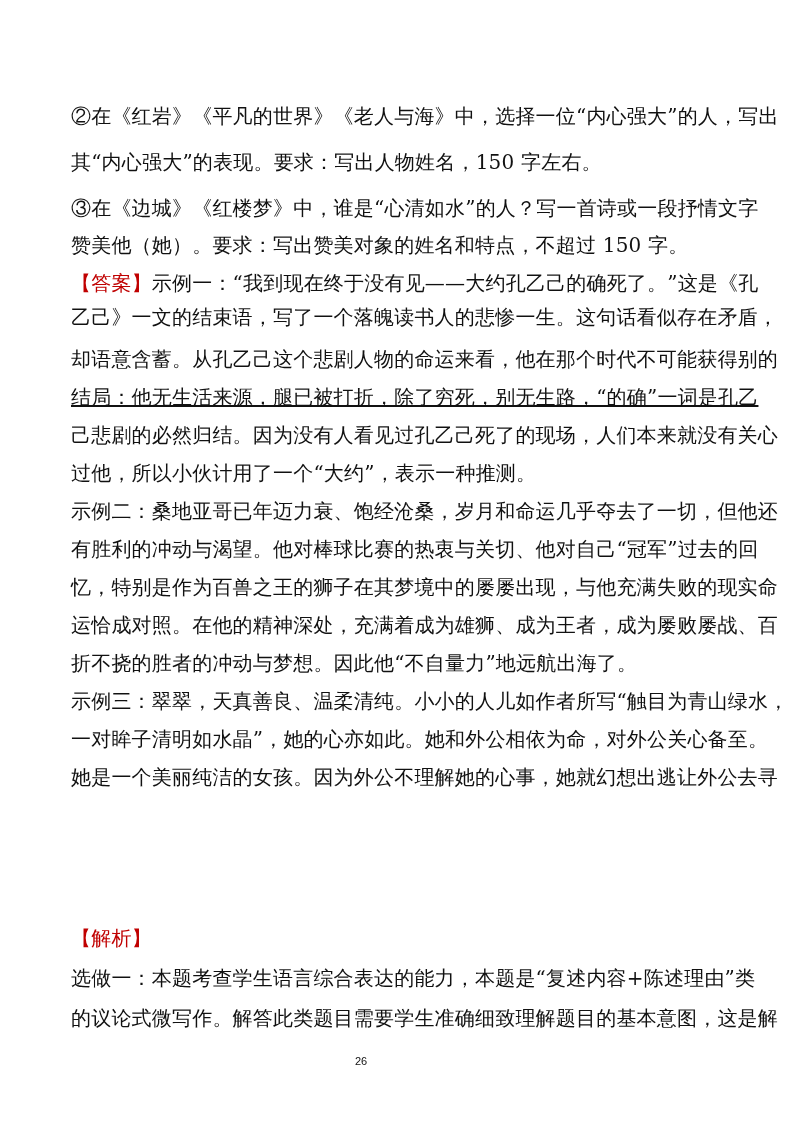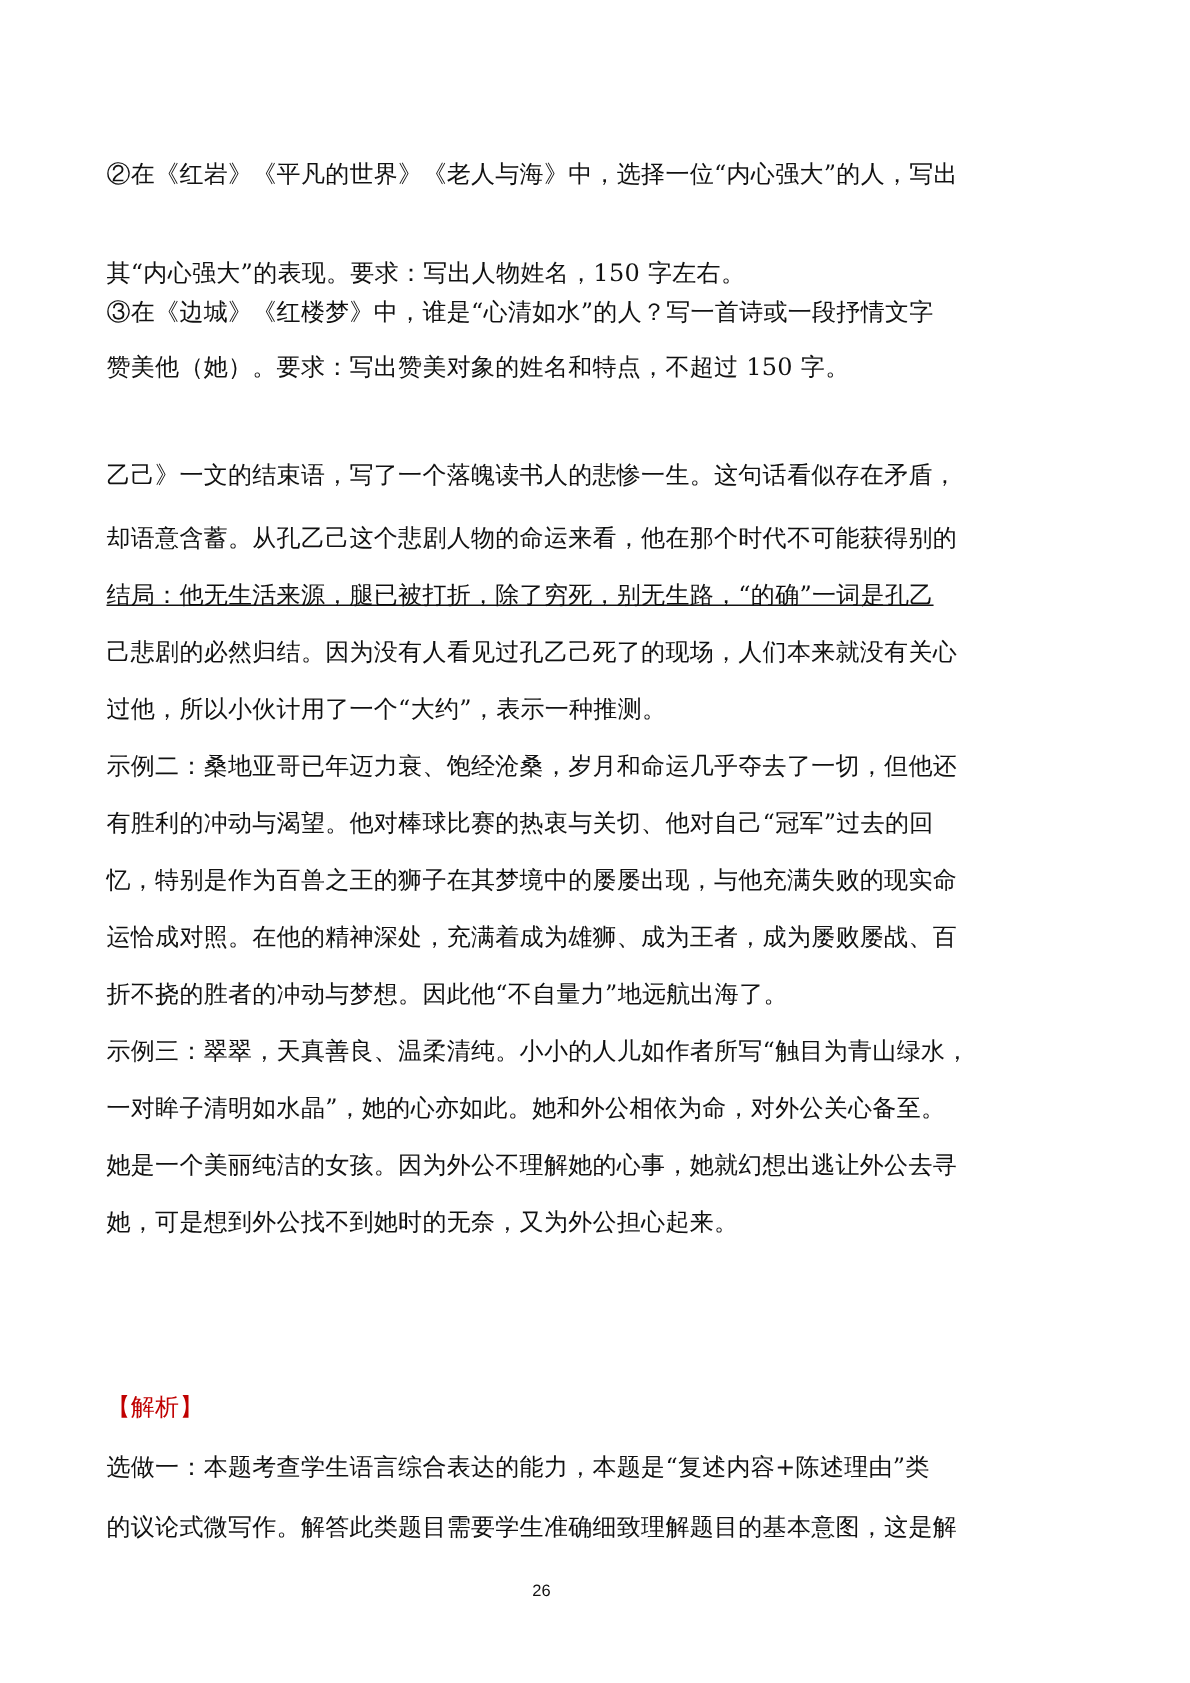--- a/index.html
+++ b/index.html
@@ -19,21 +19,21 @@
     position: absolute;
     left: 0;
     top: 0;
     width: 793px;
     height: 1122px;
   }
   .line {
     position: absolute;
     left: 71px;
     width: 660px;
-    font-size: 16px;
+    font-size: 20px;
     line-height: 24px;
     white-space: nowrap;
     letter-spacing: 0.2px;
   }
   .red {
     color: #c00000;
   }
   .page-number {
     position: absolute;
     top: 1055px;
@@ -44,37 +44,39 @@
     font-size: 11px;
     color: #111111;
   }
 </style>
 </head>
 <body>
 
 <div class="page">
 
   <div class="line" style="top:104px;">②在《红岩》《平凡的世界》《老人与海》中，选择一位“内心强大”的人，写出</div>
-  <div class="line" style="top:150px;margin-top:20px;">其“内心强大”的表现。要求：写出人物姓名，150 字左右。</div>
+  <div class="line" style="top:150px;">其“内心强大”的表现。要求：写出人物姓名，150 字左右。</div>
   <div class="line" style="top:196px;">③在《边城》《红楼梦》中，谁是“心清如水”的人？写一首诗或一段抒情文字</div>
   <div class="line" style="top:233px;">赞美他（她）。要求：写出赞美对象的姓名和特点，不超过 150 字。</div>
 
+  <div class="line" style="top:271px;">
+    <span class="red">【答案】</span><span>示例一：“我到现在终于没有见——大约孔乙己的确死了。”这是《孔</span>
+  </div>
   <div class="line" style="top:305px;">乙己》一文的结束语，写了一个落魄读书人的悲惨一生。这句话看似存在矛盾，</div>
   <div class="line" style="top:347px;">却语意含蓄。从孔乙己这个悲剧人物的命运来看，他在那个时代不可能获得别的</div>
   <div class="line" style="top:385px;text-decoration:underline;">结局：他无生活来源，腿已被打折，除了穷死，别无生路，“的确”一词是孔乙</div>
   <div class="line" style="top:423px;">己悲剧的必然归结。因为没有人看见过孔乙己死了的现场，人们本来就没有关心</div>
   <div class="line" style="top:461px;">过他，所以小伙计用了一个“大约”，表示一种推测。</div>
   <div class="line" style="top:499px;">示例二：桑地亚哥已年迈力衰、饱经沧桑，岁月和命运几乎夺去了一切，但他还</div>
   <div class="line" style="top:537px;">有胜利的冲动与渴望。他对棒球比赛的热衷与关切、他对自己“冠军”过去的回</div>
   <div class="line" style="top:575px;">忆，特别是作为百兽之王的狮子在其梦境中的屡屡出现，与他充满失败的现实命</div>
   <div class="line" style="top:651px;">折不挠的胜者的冲动与梦想。因此他“不自量力”地远航出海了。</div>
   <div class="line" style="top:613px;">运恰成对照。在他的精神深处，充满着成为雄狮、成为王者，成为屡败屡战、百</div>
   <div class="line" style="top:689px;">示例三：翠翠，天真善良、温柔清纯。小小的人儿如作者所写“触目为青山绿水，</div>
   <div class="line" style="top:727px;">一对眸子清明如水晶”，她的心亦如此。她和外公相依为命，对外公关心备至。</div>
   <div class="line" style="top:765px;">她是一个美丽纯洁的女孩。因为外公不理解她的心事，她就幻想出逃让外公去寻</div>
-  <div class="line" style="top:803px;">她，可是想到外公找不到她时的无奈，又为外公担心起来。</div>
 
   <div class="line red" style="top:926px;">【解析】</div>
   <div class="line" style="top:966px;">选做一：本题考查学生语言综合表达的能力，本题是“复述内容+陈述理由”类</div>
   <div class="line" style="top:1006px;">的议论式微写作。解答此类题目需要学生准确细致理解题目的基本意图，这是解</div>
 
   <div class="page-number">26</div>
 </div>
 
 </body></html>

